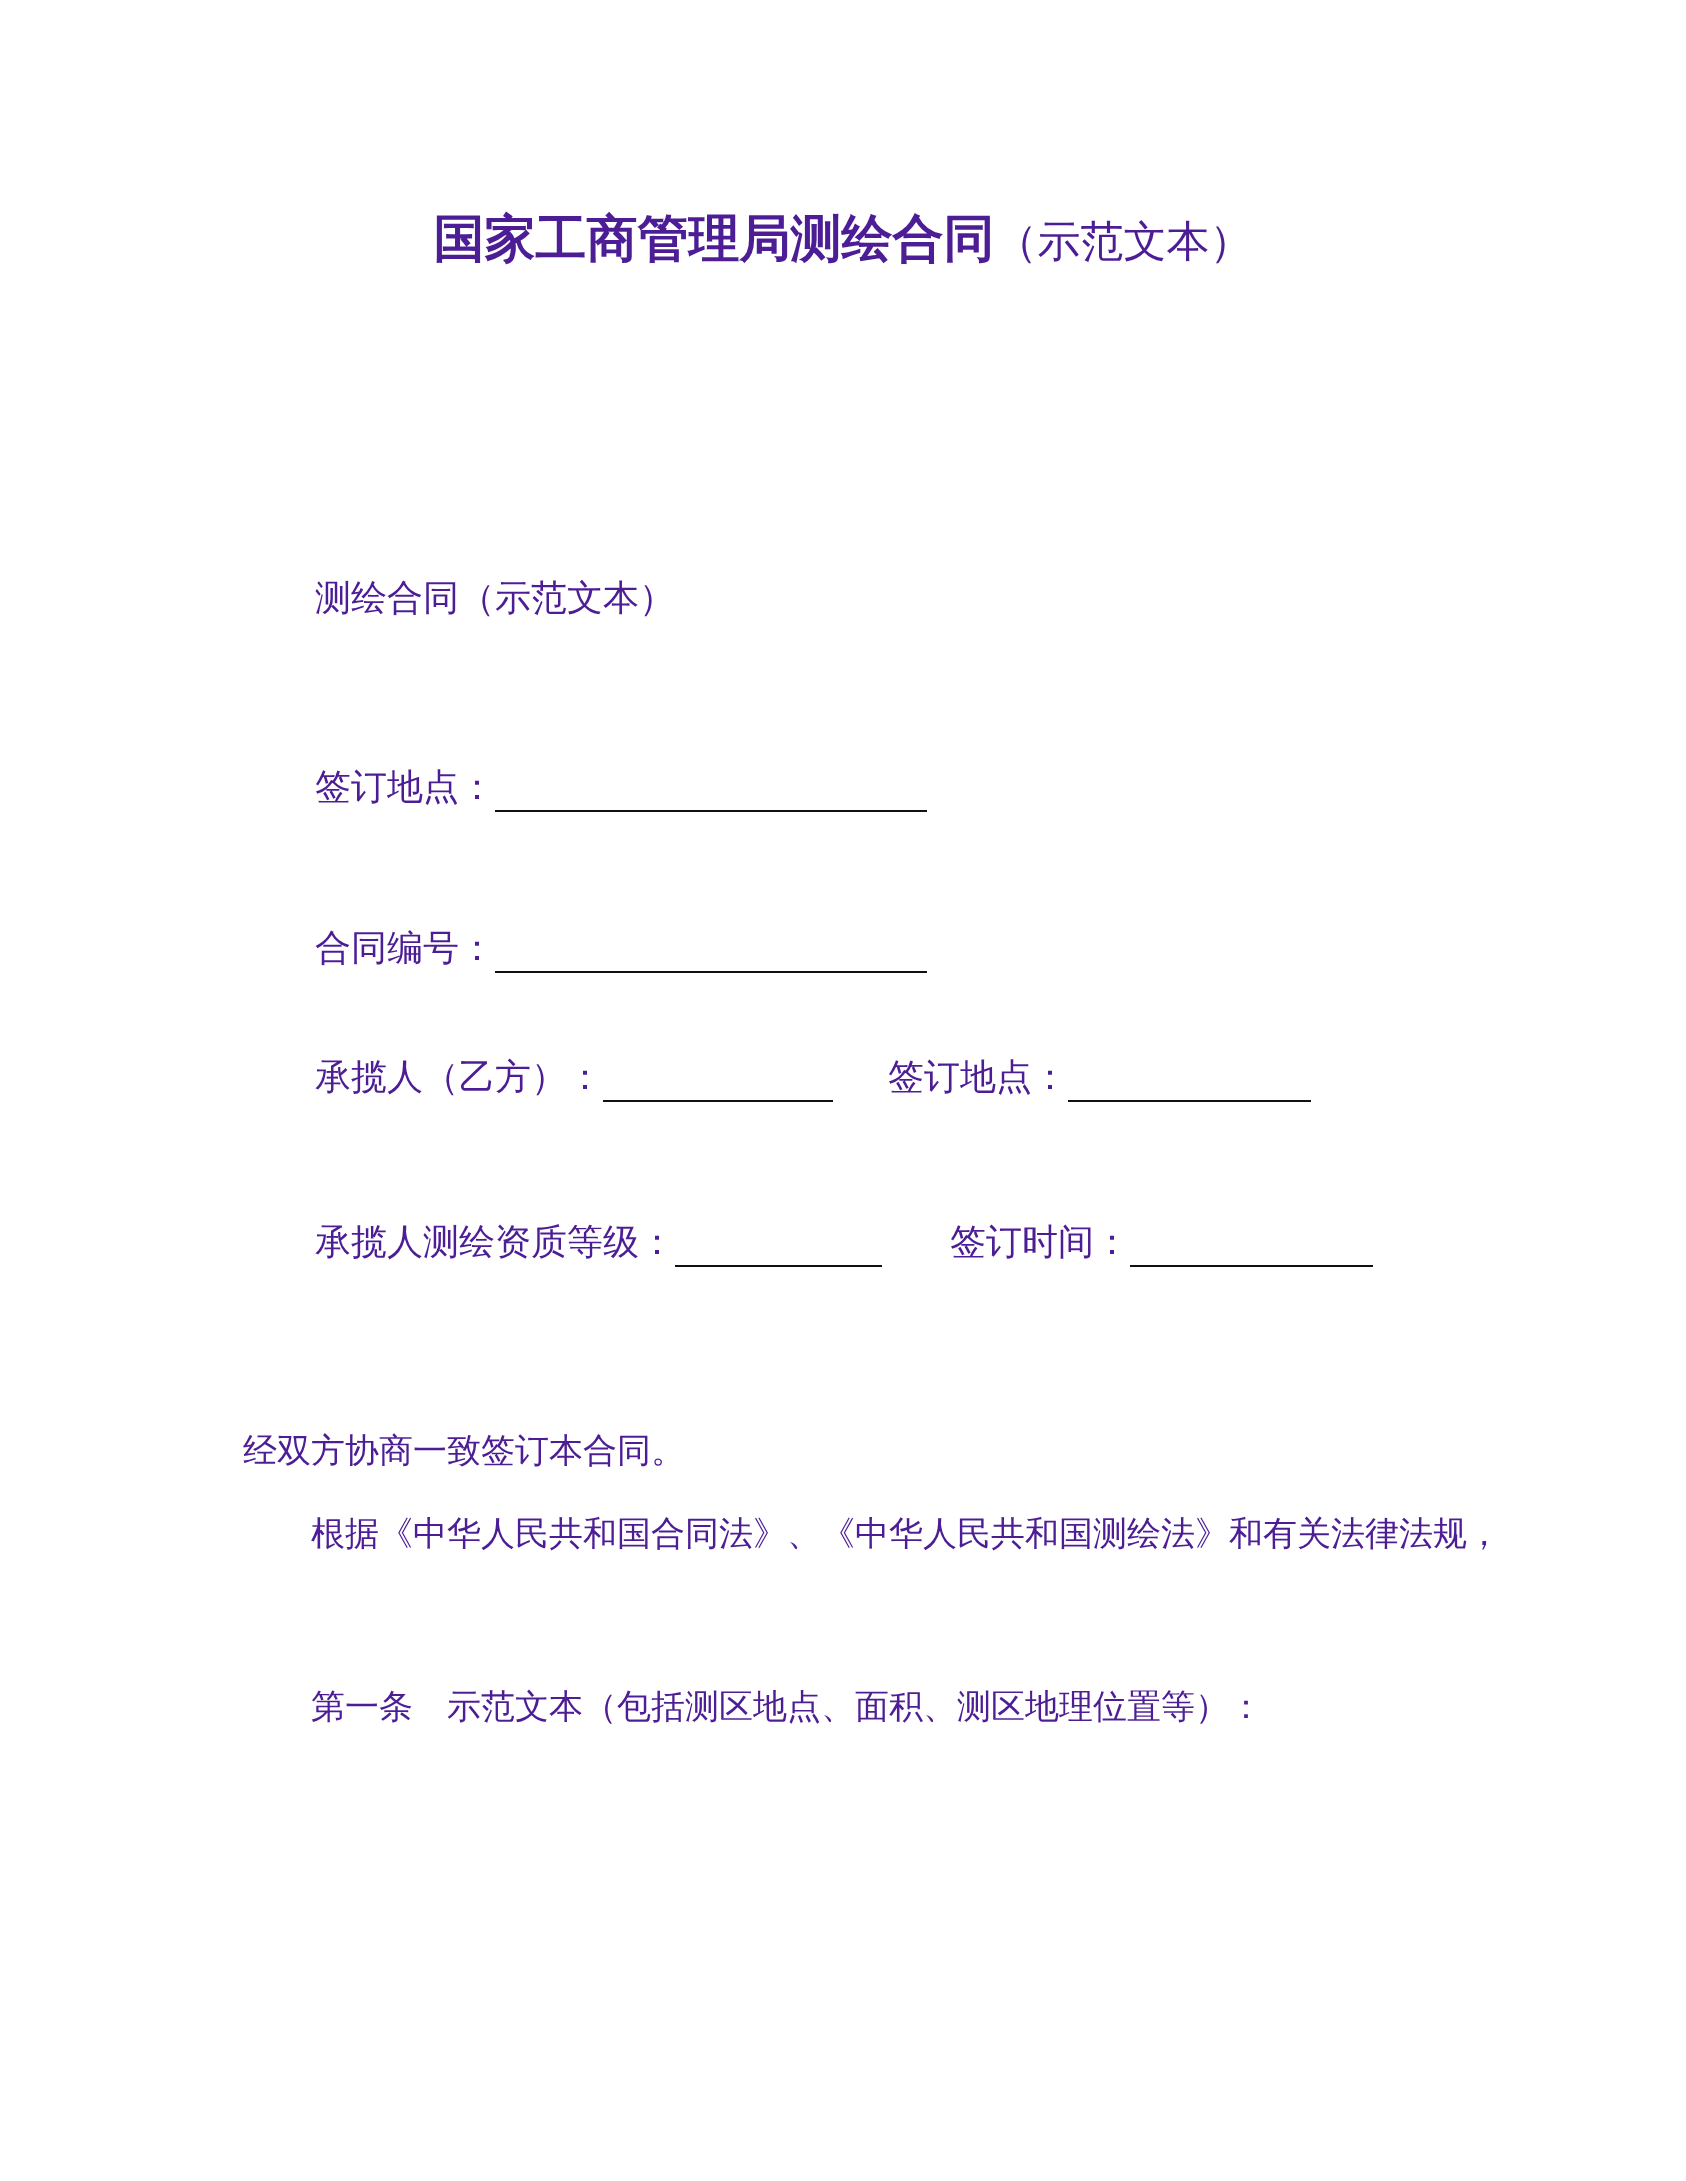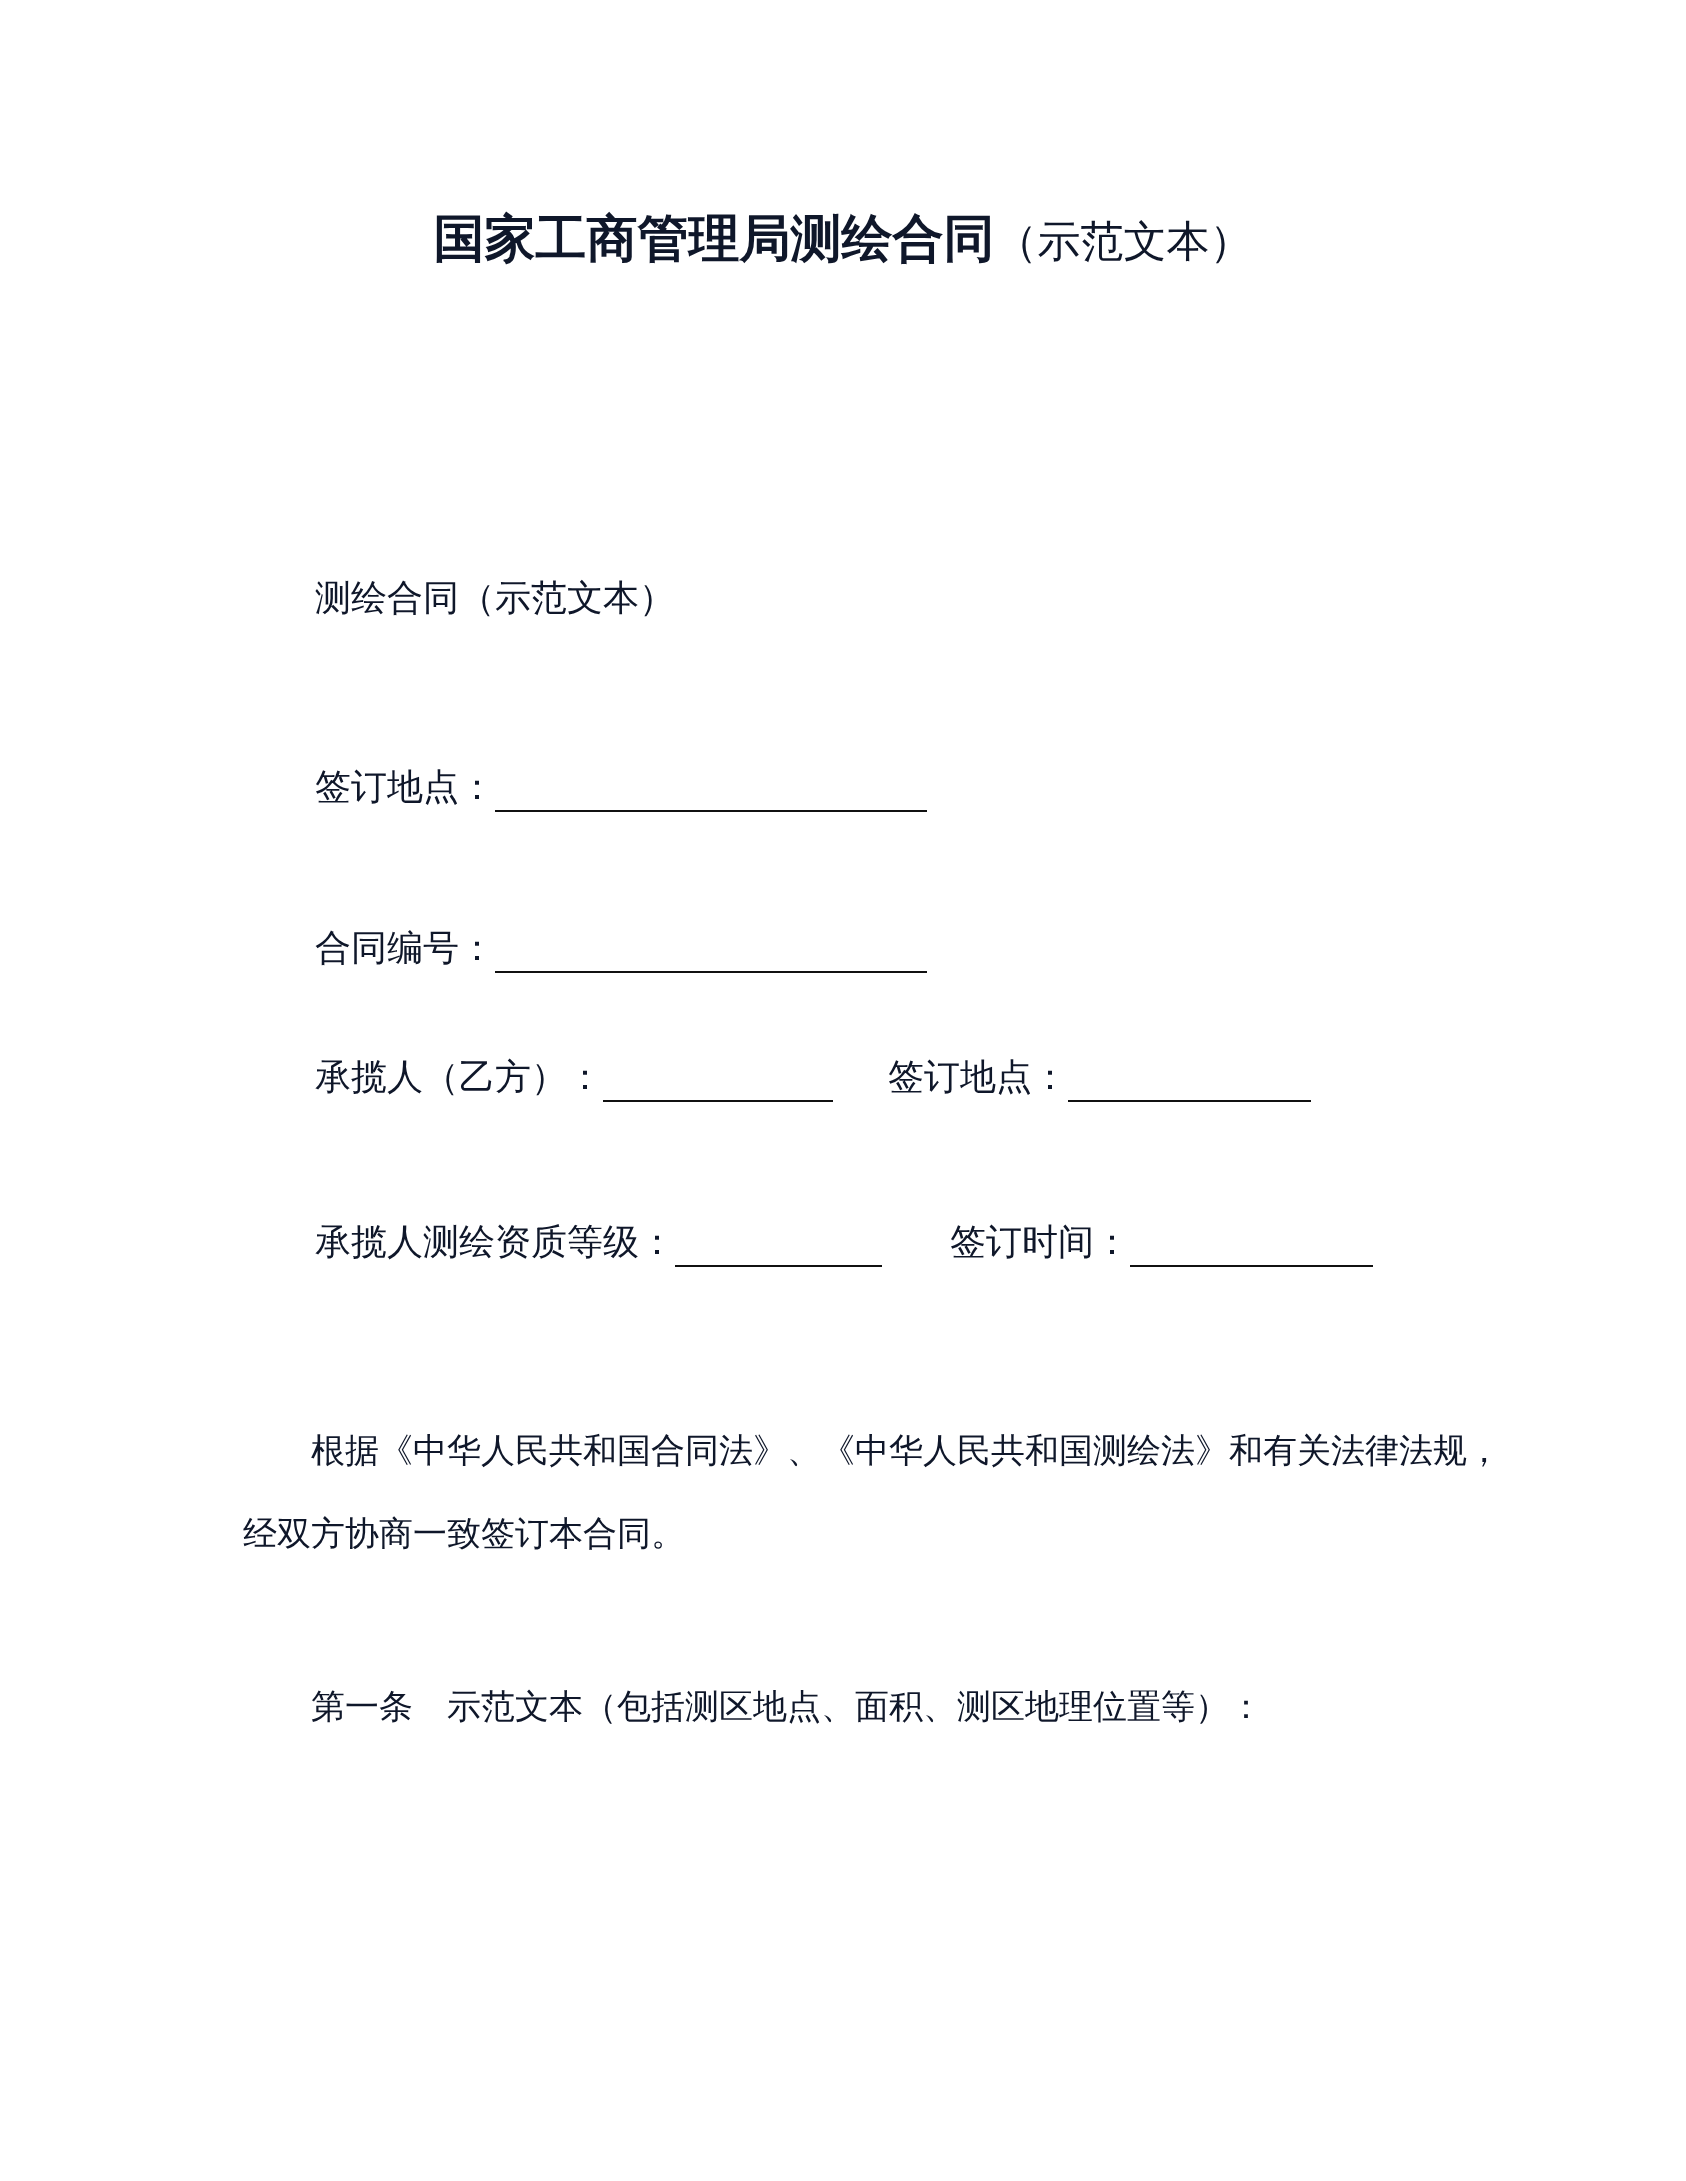--- a/index.html
+++ b/index.html
@@ -5,21 +5,21 @@
   html, body { margin: 0; padding: 0; background: #e8e8e8; }
   .page {
     position: relative;
     width: 1686px;
     height: 2182px;
     margin: 0 auto;
     background: #ffffff;
     box-sizing: border-box;
     padding: 202px 243px 11px 243px;
     font-family: "Liberation Serif", serif;
-    color: #0f172a;
+    color: #4c1d95;
     overflow: hidden;
   }
   .title {
     margin: 0;
     height: 73px;
     line-height: 73px;
     text-align: center;
     white-space: nowrap;
   }
   .title-main {
@@ -94,20 +94,20 @@
 
   <div class="line row-party-b">
     <span>承揽人（乙方）：</span><span class="uline u-med"></span><span class="lbl2">签订地点：</span><span class="uline u-end"></span>
   </div>
 
   <div class="line row-qual">
     <span>承揽人测绘资质等级：</span><span class="uline u-short"></span><span class="lbl2-wide">签订时间：</span><span class="uline u-end"></span>
   </div>
 
   <div class="para">
+    <div class="para-line">经双方协商一致签订本合同。</div>
     <div class="para-line indent">根据《中华人民共和国合同法》、《中华人民共和国测绘法》和有关法律法规，</div>
-    <div class="para-line">经双方协商一致签订本合同。</div>
   </div>
 
   <div class="article">第一条　示范文本（包括测区地点、面积、测区地理位置等）：</div>
 
 </div>
 
 
 </body></html>

